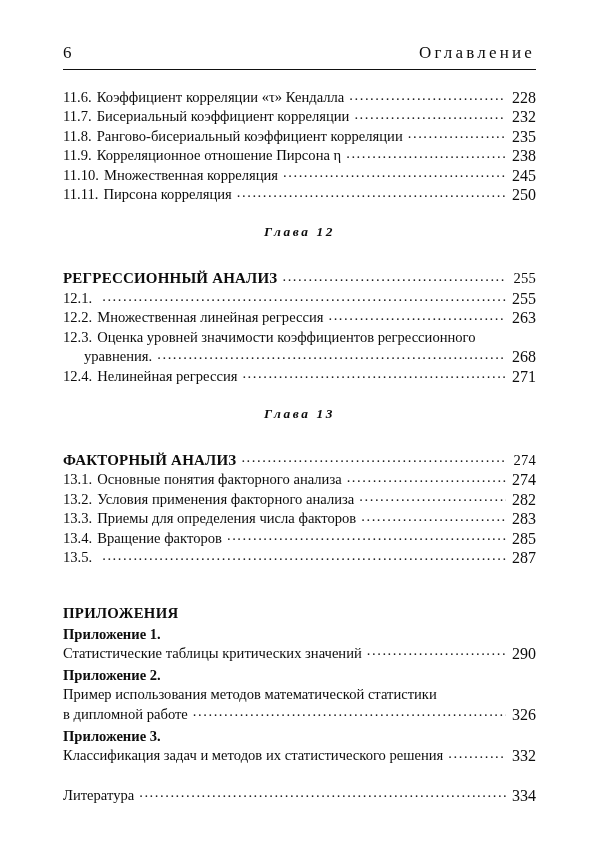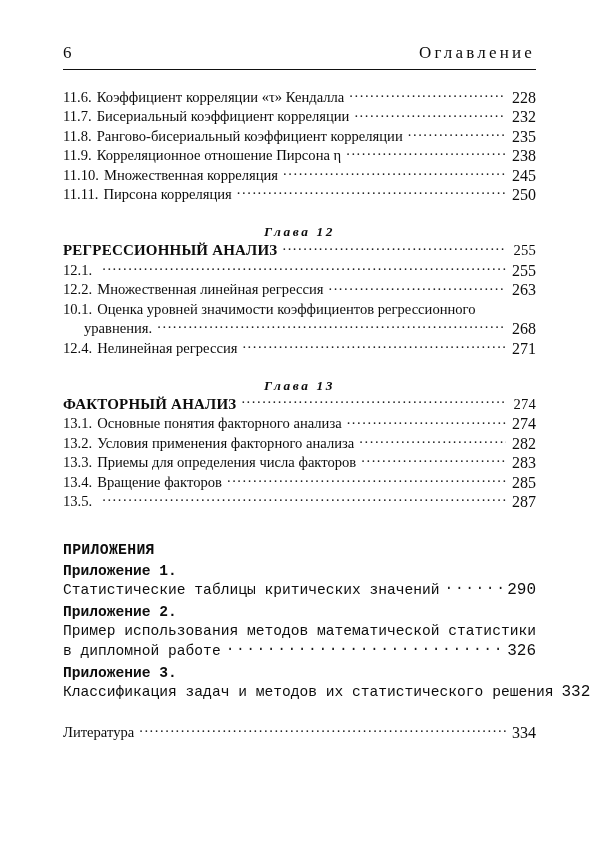--- a/index.html
+++ b/index.html
@@ -51,21 +51,21 @@
   
   .toc {
     position: absolute;
     left: 63px;
     right: 64px;
     top: 88px;
   }
 
   .row {
     display: flex;
-    align-items: flex-start;
+    align-items: center;
     font-size: 14.6px;
     line-height: 19.4px;
     white-space: nowrap;
   }
 
   .num {
     flex: 0 0 auto;
     padding-right: 5px;
   }
   .label {
@@ -110,39 +110,39 @@
     font-weight: bold;
     font-style: italic;
     letter-spacing: 2.6px;
     text-align: center;
   }
   .row.chapter-title {
     font-weight: bold;
     font-size: 15px;
     line-height: 20.5px;
     letter-spacing: 0.2px;
+    margin-top: 28px;
   }
   .row.chapter-title .leader::before {
     font-weight: normal;
     letter-spacing: 1.55px;
   }
   .row.chapter-title .pageno {
     font-weight: normal;
     font-size: 14.6px;
   }
 
   
   .sub-list {
     margin-top: 0;
   }
 
   
   .appendix-block {
-    margin-top: 28px;
-    font-family: Liberation Mono, monospace;
+    margin-top: 35px;
   }
   .app-main-heading {
     font-weight: bold;
     font-size: 14.8px;
     line-height: 21px;
     letter-spacing: 0.3px;
   }
   .app-sub-heading {
     font-weight: bold;
     font-size: 14.6px;
@@ -235,21 +235,21 @@
       </div>
 
       <div class="row">
         <span class="num">12.2.</span>
         <span class="label">Множественная линейная регрессия</span>
         <span class="leader"></span>
         <span class="pageno">263</span>
       </div>
 
       <div class="row nodots">
-        <span class="num">10.1.</span>
+        <span class="num">12.3.</span>
         <span class="label">Оценка уровней значимости коэффициентов регрессионного</span>
 
       </div>
       <div class="row cont">
         <span class="cont-indent"></span>
         <span class="label">уравнения.</span>
         <span class="leader"></span>
         <span class="pageno">268</span>
       </div>
 

